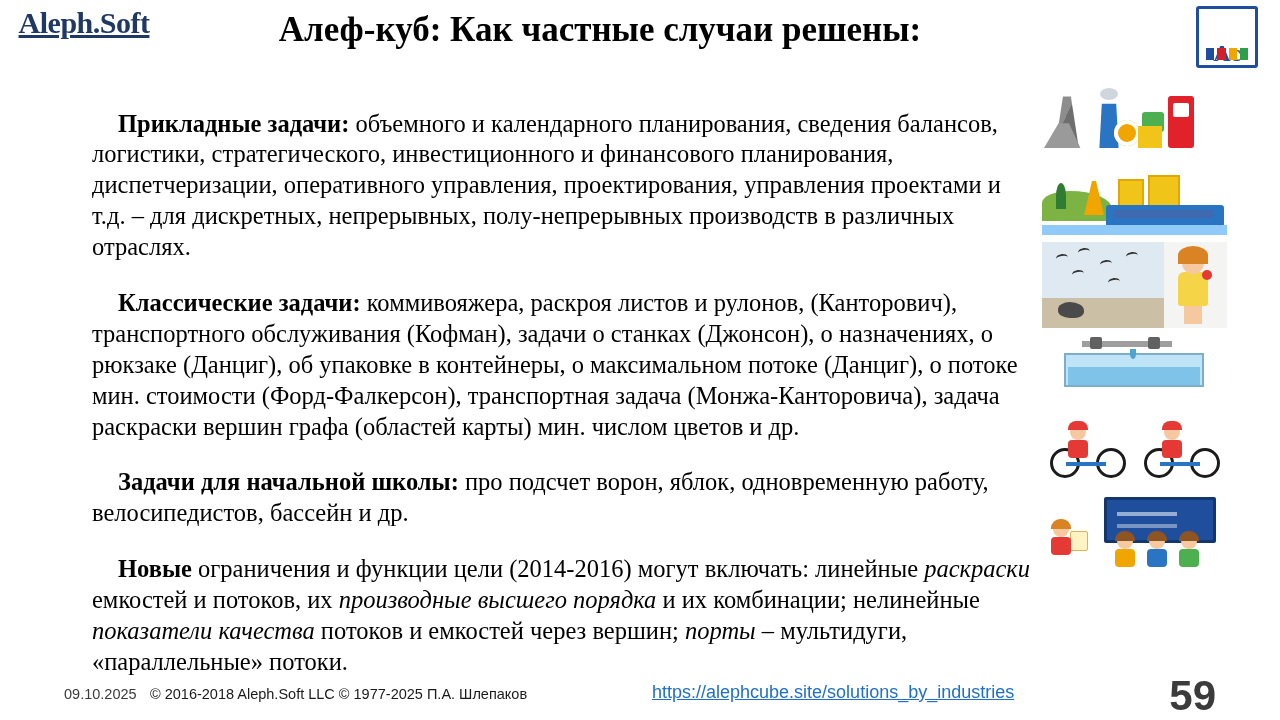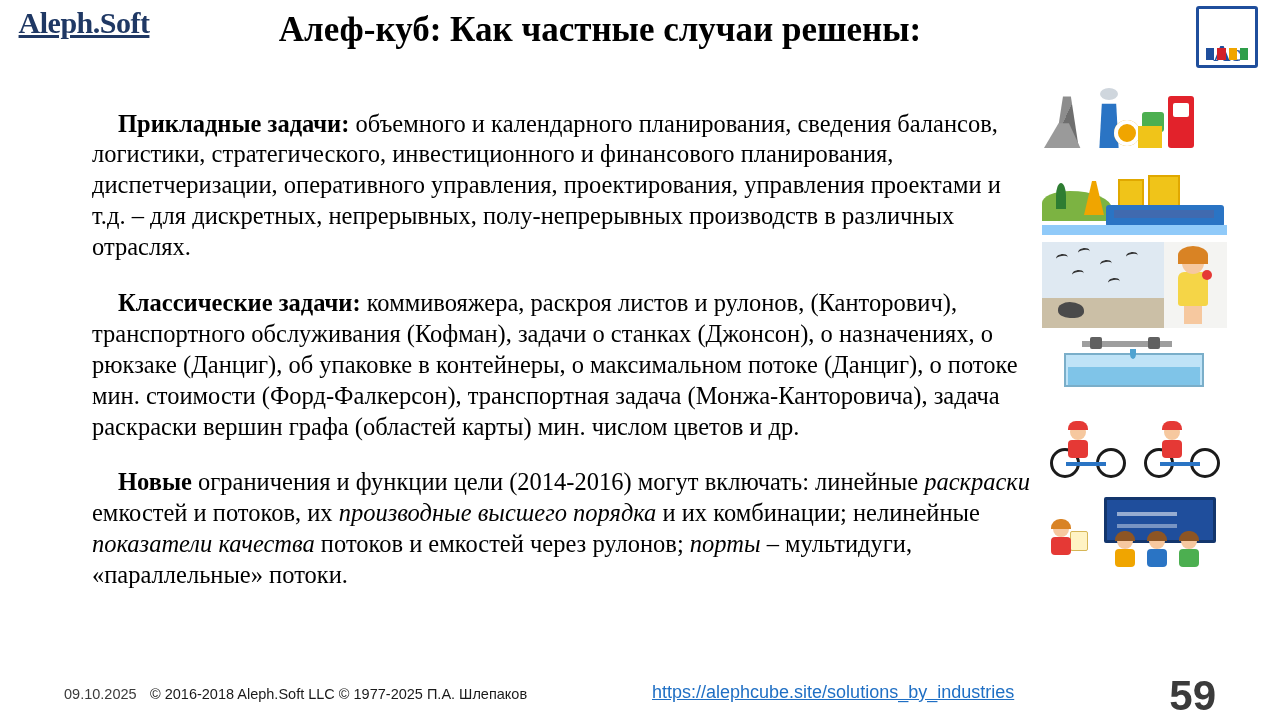--- a/index.html
+++ b/index.html
@@ -298,23 +298,26 @@
   <div class="content">
 
     <p class="para">
       <b>Прикладные задачи:</b><span> объемного и календарного планирования, сведения балансов, логистики, стратегического, инвестиционного и финансового планирования, диспетчеризации, оперативного управления, проектирования, управления проектами и т.д. – для дискретных, непрерывных, полу-непрерывных производств в различных отраслях.</span>
     </p>
 
     <p class="para">
       <b>Классические задачи:</b><span> коммивояжера, раскроя листов и рулонов, (Канторович), транспортного обслуживания (Кофман), задачи о станках (Джонсон), о назначениях, о рюкзаке (Данциг), об упаковке в контейнеры, о максимальном потоке (Данциг), о потоке мин. стоимости (Форд-Фалкерсон), транспортная задача (Монжа-Канторовича), задача раскраски вершин графа (областей карты) мин. числом цветов и др.</span>
     </p>
 
-
     <p class="para">
-      <b>Новые</b><span id="rich-para"><span> ограничения и функции цели (2014-2016) могут включать: линейные </span><i>раскраски</i><span> емкостей и потоков, их </span><i>производные высшего порядка</i><span> и их комбинации; нелинейные </span><i>показатели качества</i><span> потоков и емкостей через рулонов; </span><i>порты</i><span> – мультидуги, «параллельные» потоки.</span></span>
+      <b>Задачи для начальной школы:</b><span> про подсчет ворон, яблок, одновременную работу, велосипедистов, бассейн и др.</span>
+    </p>
+
+    <p class="para">
+      <b>Новые</b><span id="rich-para"><span> ограничения и функции цели (2014-2016) могут включать: линейные </span><i>раскраски</i><span> емкостей и потоков, их </span><i>производные высшего порядка</i><span> и их комбинации; нелинейные </span><i>показатели качества</i><span> потоков и емкостей через вершин; </span><i>порты</i><span> – мультидуги, «параллельные» потоки.</span></span>
     </p>
 
   </div>
 
   <div class="img-col">
 
     <div class="pic pic-industry">
       <span class="derrick"></span>
         <span class="derrick2"></span>
       <span class="smoke"></span>

